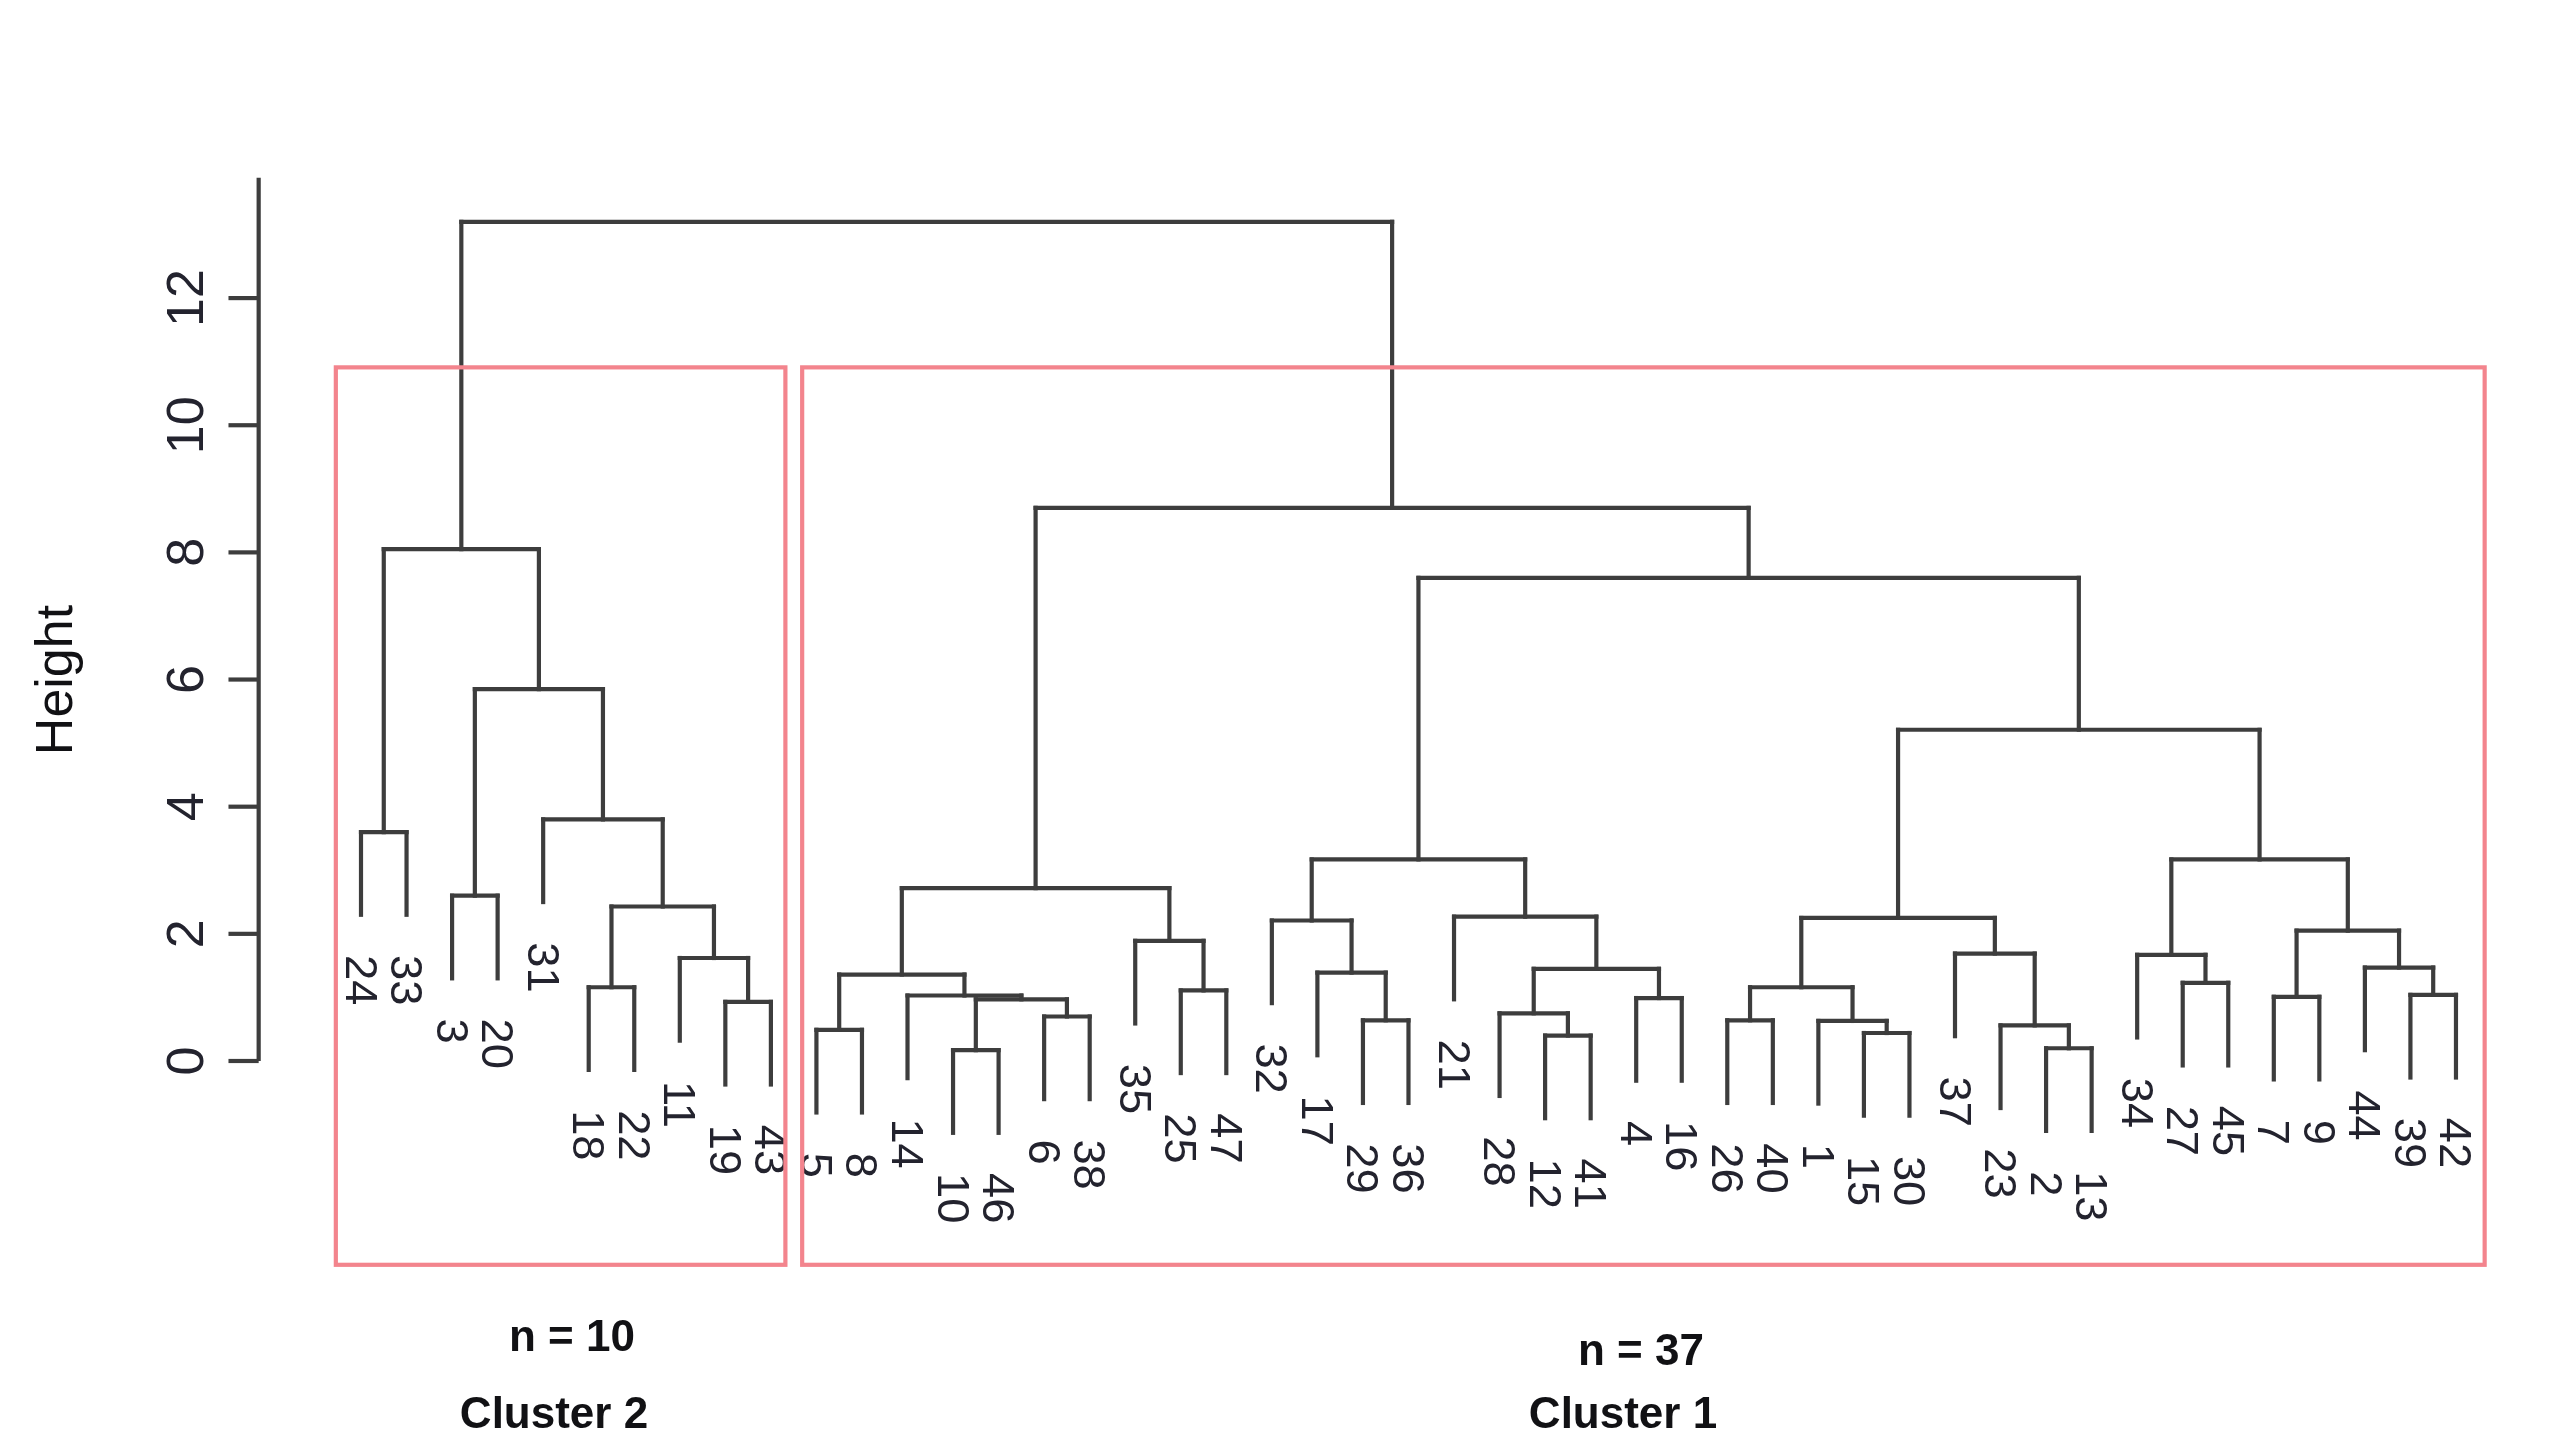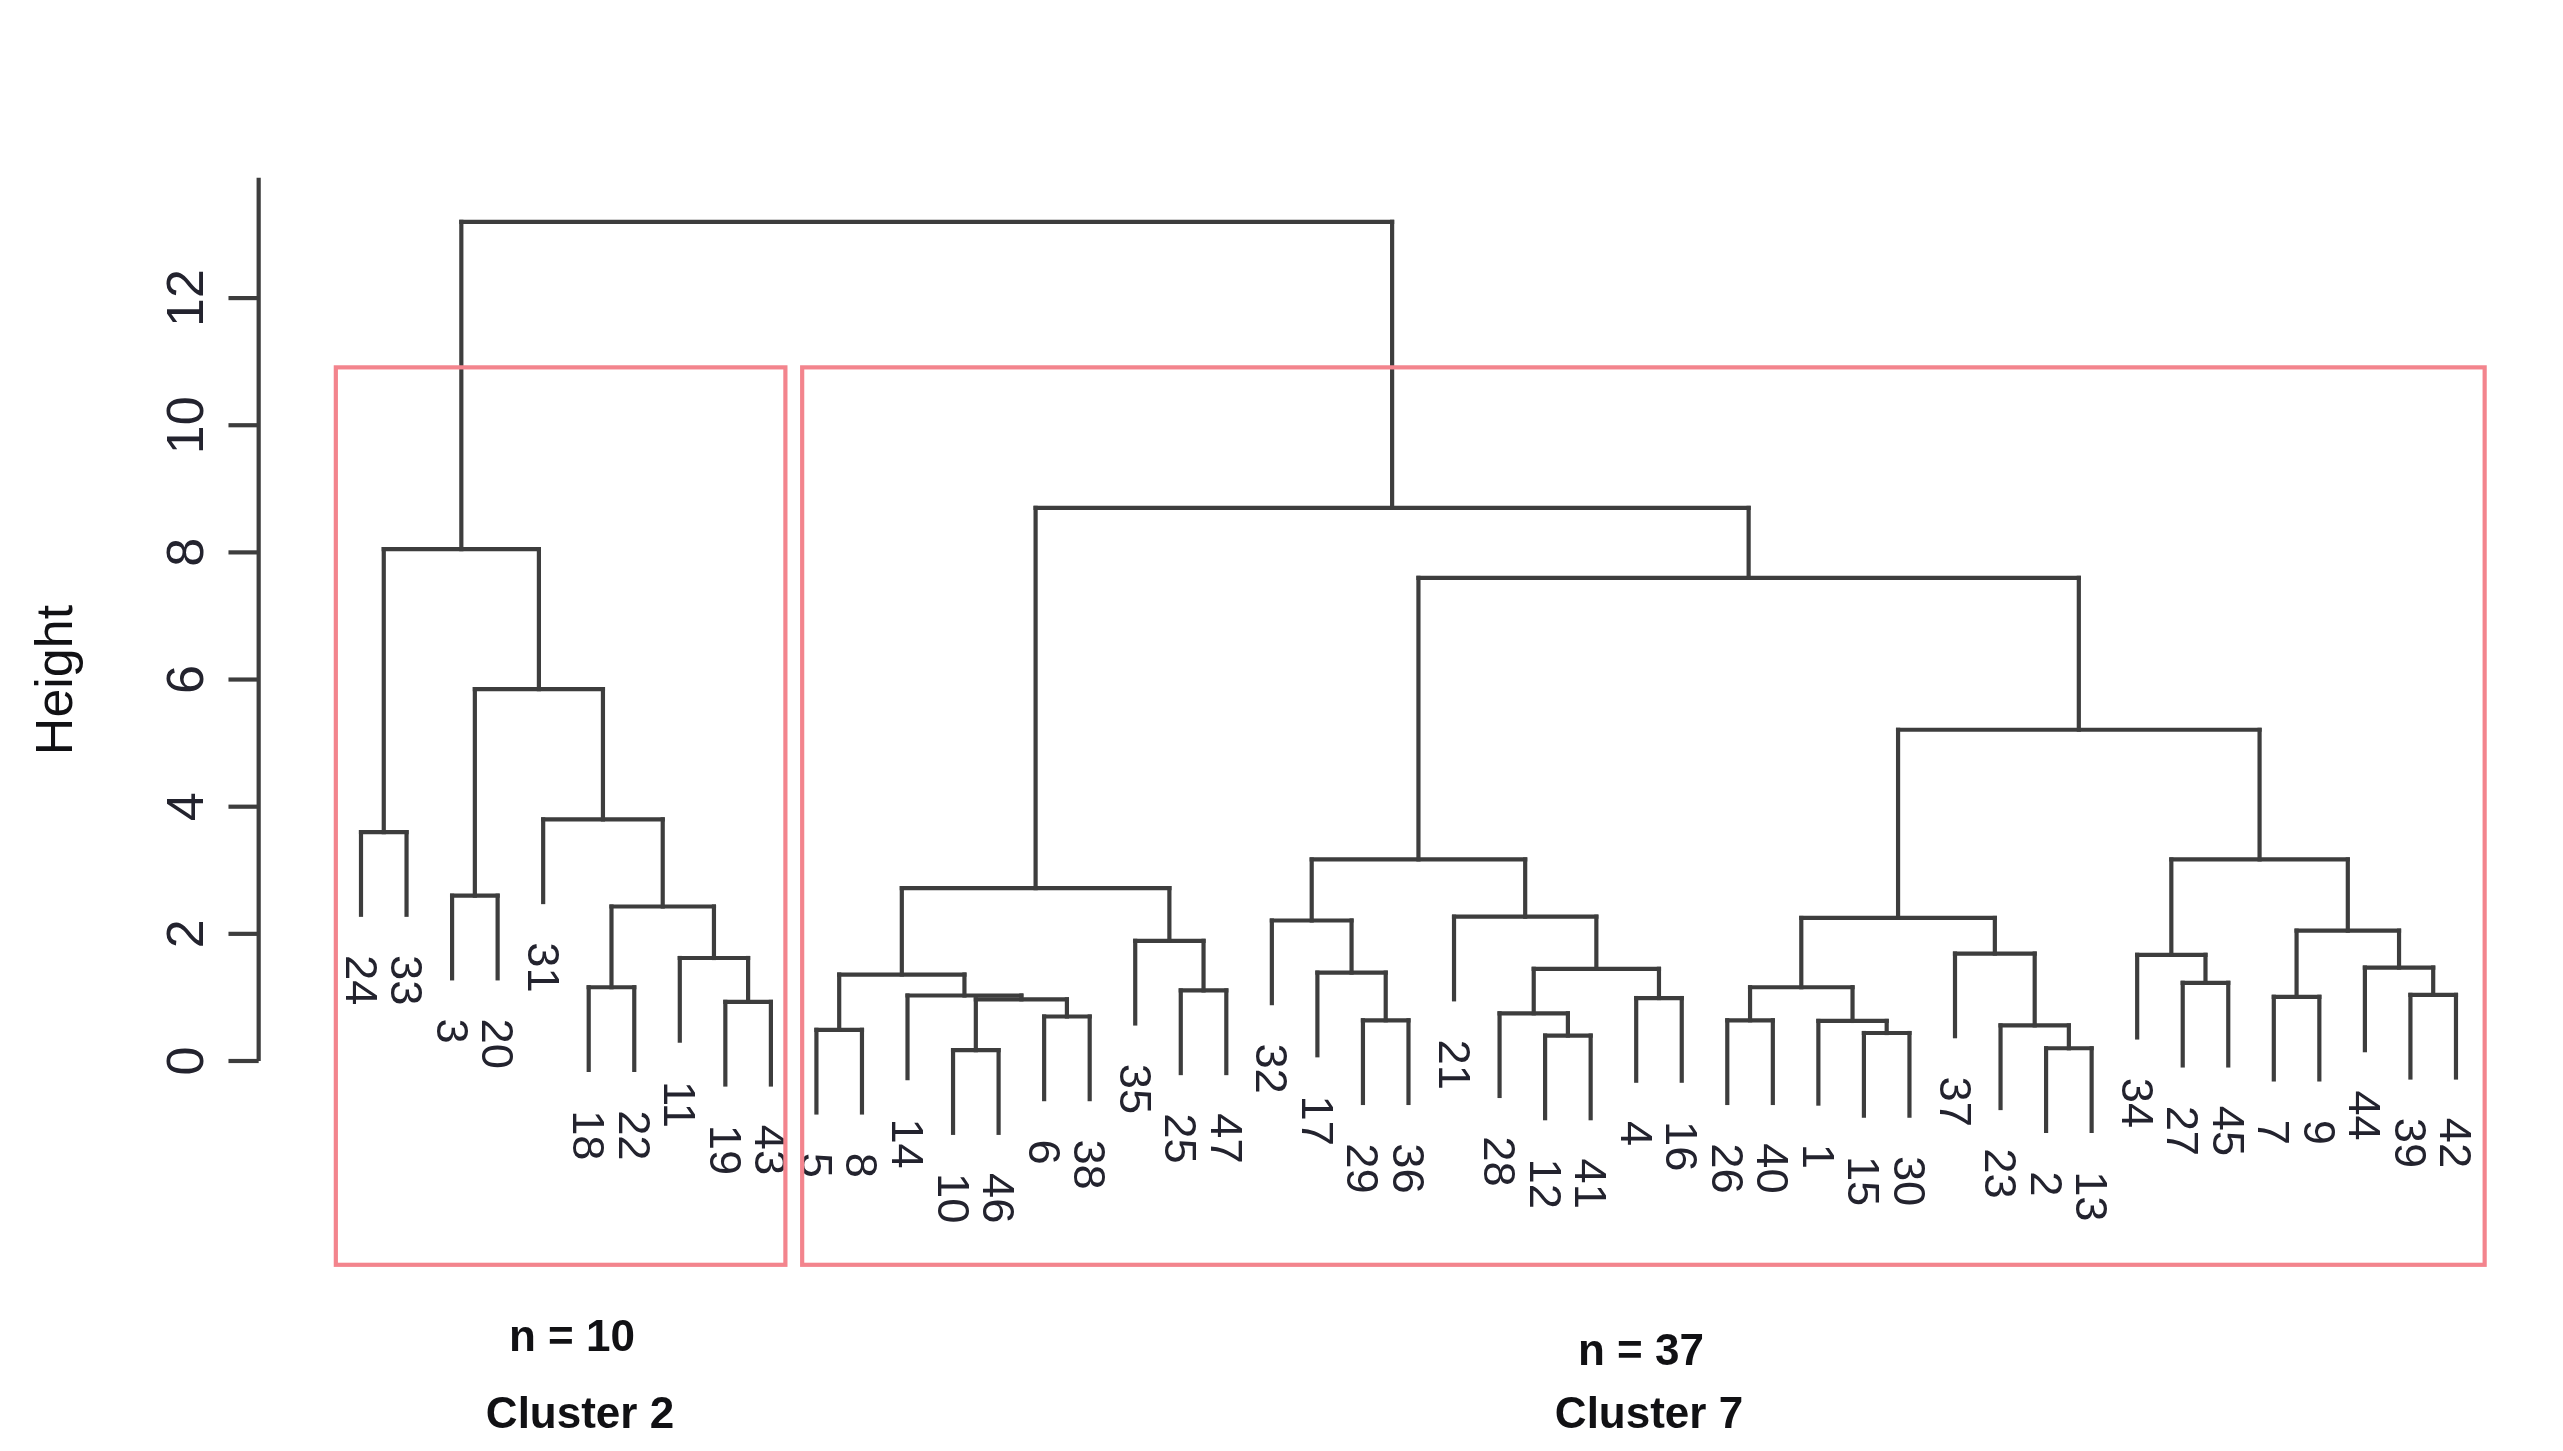--- a/index.html
+++ b/index.html
@@ -5,21 +5,21 @@
   html,body{margin:0;padding:0;background:#ffffff;}
   body{width:2563px;height:1451px;position:relative;overflow:hidden;
        font-family:"Liberation Sans","DejaVu Sans",sans-serif;}
   .canvas{position:absolute;left:0;top:0;width:2563px;height:1451px;}
   svg{position:absolute;left:0;top:0;}
   .hlabel{position:absolute;transform:translate(-50%,-50%);white-space:nowrap;color:#111114;}
   .title{font-size:60px;font-weight:bold;letter-spacing:0.8px;}
   .subtitle{font-size:45px;font-weight:bold;}
   .ylab{font-size:52px;transform:translate(-50%,-50%) rotate(-90deg);}
   .nlab{font-size:44px;font-weight:bold;margin-left:18px;}
-  .clab{font-size:44px;font-weight:bold;margin-left:26px;}
+  .clab{font-size:44px;font-weight:bold;}
   text.leaf{font-size:54px;fill:#23232e;}
   text.tick{font-size:62px;fill:#23232e;}
 </style>
 </head>
 <body>
 
 <div class="canvas">
   <svg width="2563" height="1451" viewBox="0 0 3055 1730">
       <g stroke="#3d3d3d" stroke-width="5" fill="none" stroke-linecap="square">
         <line x1="430" y1="992.12" x2="430" y2="1090.66"></line>
@@ -231,15 +231,15 @@
       </g>
       <g fill="none" stroke="#f3848d" stroke-width="5">
         <rect x="400" y="438" width="536" height="1070"></rect>
         <rect x="956" y="438" width="2006" height="1070"></rect>
       </g>
     </svg>
   <div class="hlabel ylab" style="left: 54px; top: 680px;">Height</div>
   <div class="hlabel nlab" style="left: 554px; top: 1336px;">n = 10</div>
   <div class="hlabel clab" style="left: 554px; top: 1413px;">Cluster 2</div>
   <div class="hlabel nlab" style="left: 1623px; top: 1350px;">n = 37</div>
-  <div class="hlabel clab" style="left: 1623px; top: 1413px;">Cluster 7</div>
+  <div class="hlabel clab" style="left: 1623px; top: 1413px;">Cluster 1</div>
 </div>
 
 
 </body></html>

